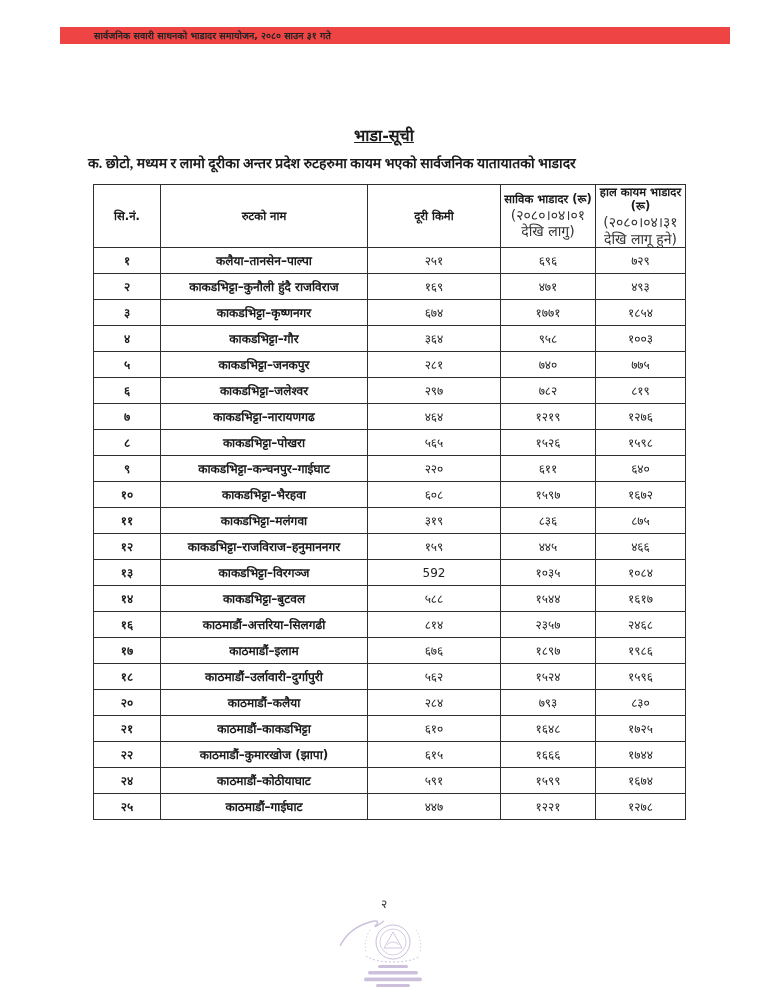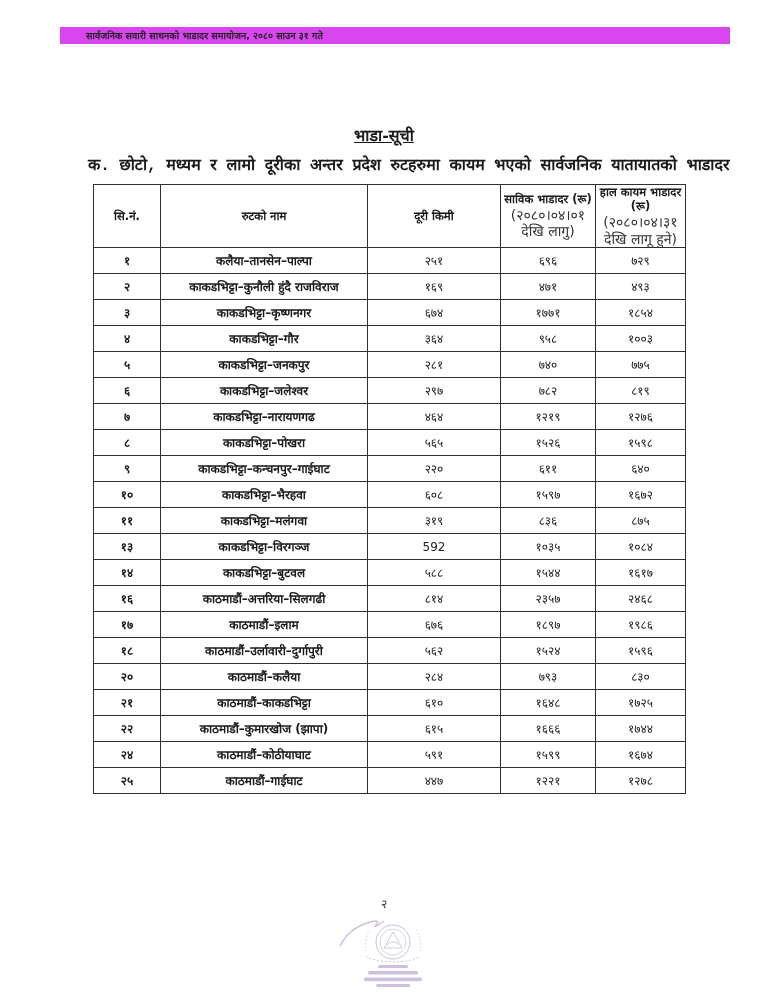--- a/index.html
+++ b/index.html
@@ -3,35 +3,35 @@
 <meta charset="utf-8">
 <style>
   html,body{margin:0;padding:0;}
   body{
     width:768px;height:994px;position:relative;background:#ffffff;
     font-family:"Liberation Serif","DejaVu Serif",serif;
     color:#1a1a1a;overflow:hidden;
   }
   .header-bar{
     position:absolute;left:60px;top:27px;width:670px;height:17px;
-    background:#d946ef;
+    background:#ef4444;
     font-family:"DejaVu Sans",sans-serif;
     font-size:9.5px;font-weight:bold;line-height:17px;
-    padding-left:26px;box-sizing:border-box;color:#222;
+    padding-left:34px;box-sizing:border-box;color:#222;
     white-space:nowrap;
   }
   .doc-title{
     position:absolute;left:0;top:124px;width:768px;text-align:center;
     font-size:16px;font-weight:bold;text-decoration:underline;
     font-family:"DejaVu Sans",sans-serif;
   }
   .doc-subtitle{
     position:absolute;left:88px;top:153px;width:640px;
-    font-size:16px;font-weight:bold;
-    font-family:Liberation Mono, monospace;
+    font-size:14px;font-weight:bold;
+    font-family:Liberation Serif, serif;
     white-space:nowrap;
   }
   table.fare-table{
     position:absolute;left:93px;top:184px;width:592px;
     border-collapse:collapse;table-layout:fixed;
     font-family:"DejaVu Sans",sans-serif;
   }
   table.fare-table th,table.fare-table td{
     border:1px solid #2f2f2f;
     text-align:center;vertical-align:middle;
@@ -162,20 +162,27 @@
         <td class="c-num">१६७२</td>
       </tr>
       <tr>
         <td class="c-sn">११</td>
         <td class="c-route">काकडभिट्टा–मलंगवा</td>
         <td class="c-num">३१९</td>
         <td class="c-num">८३६</td>
         <td class="c-num">८७५</td>
       </tr>
       <tr>
+        <td class="c-sn">१२</td>
+        <td class="c-route">काकडभिट्टा–राजविराज–हनुमाननगर</td>
+        <td class="c-num">१५९</td>
+        <td class="c-num">४४५</td>
+        <td class="c-num">४६६</td>
+      </tr>
+      <tr>
         <td class="c-sn">१३</td>
         <td class="c-route">काकडभिट्टा–विरगञ्ज</td>
         <td class="c-num">592</td>
         <td class="c-num">१०३५</td>
         <td class="c-num">१०८४</td>
       </tr>
       <tr>
         <td class="c-sn">१४</td>
         <td class="c-route">काकडभिट्टा–बुटवल</td>
         <td class="c-num">५८८</td>

